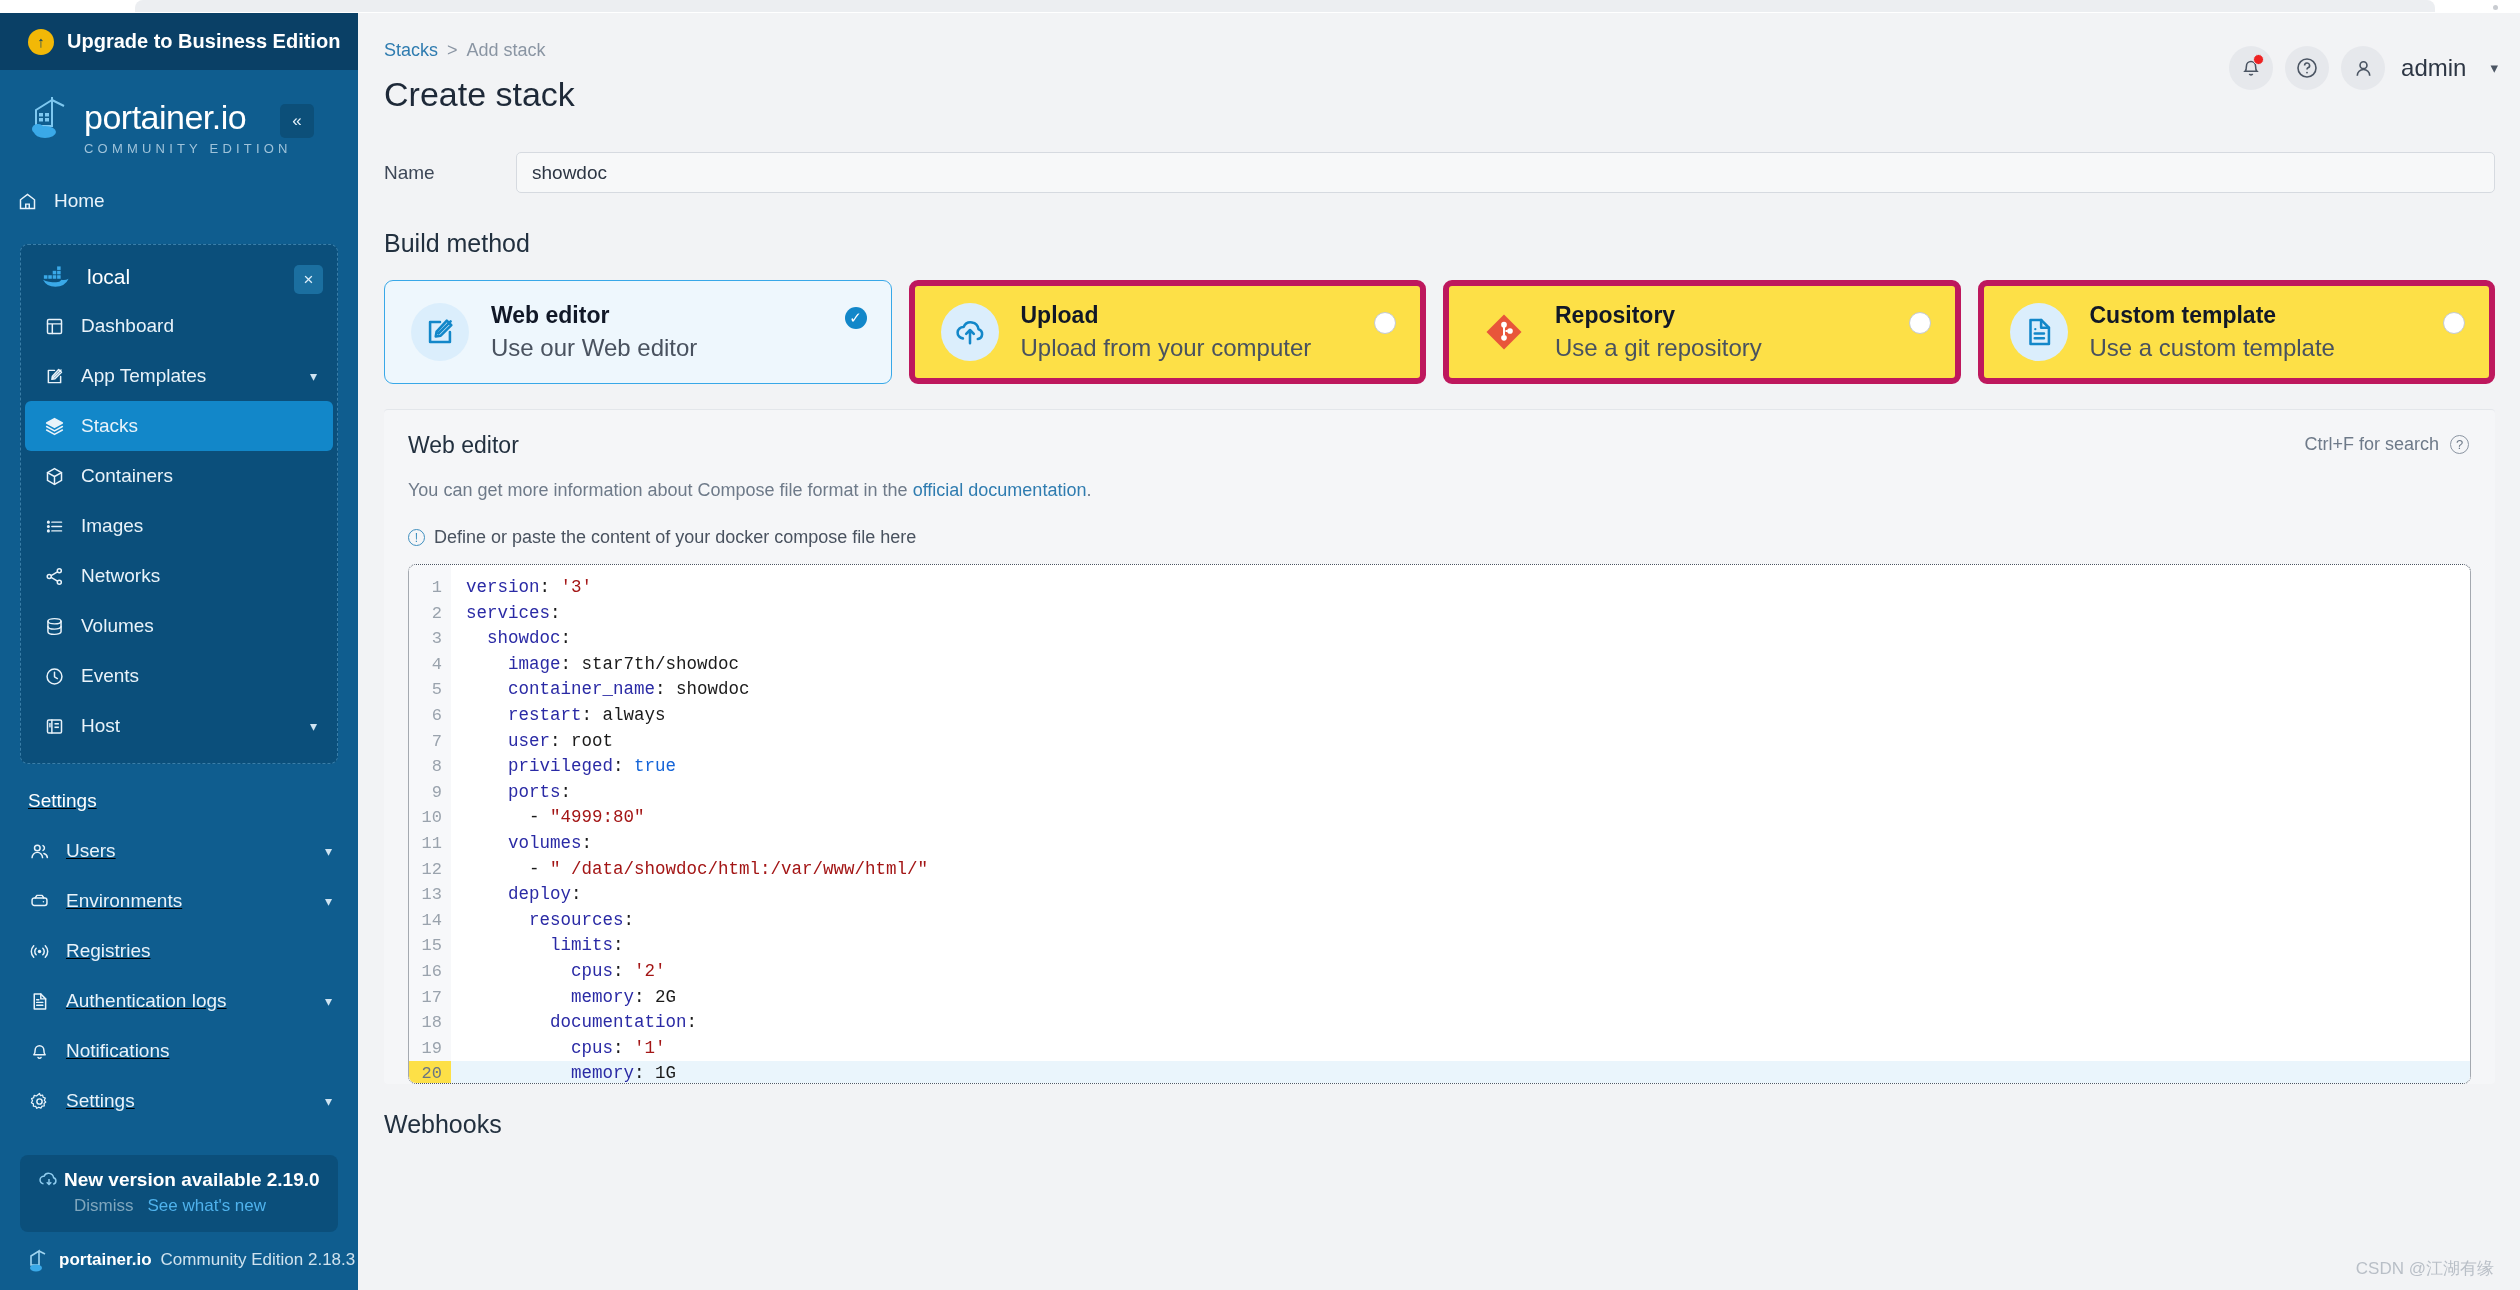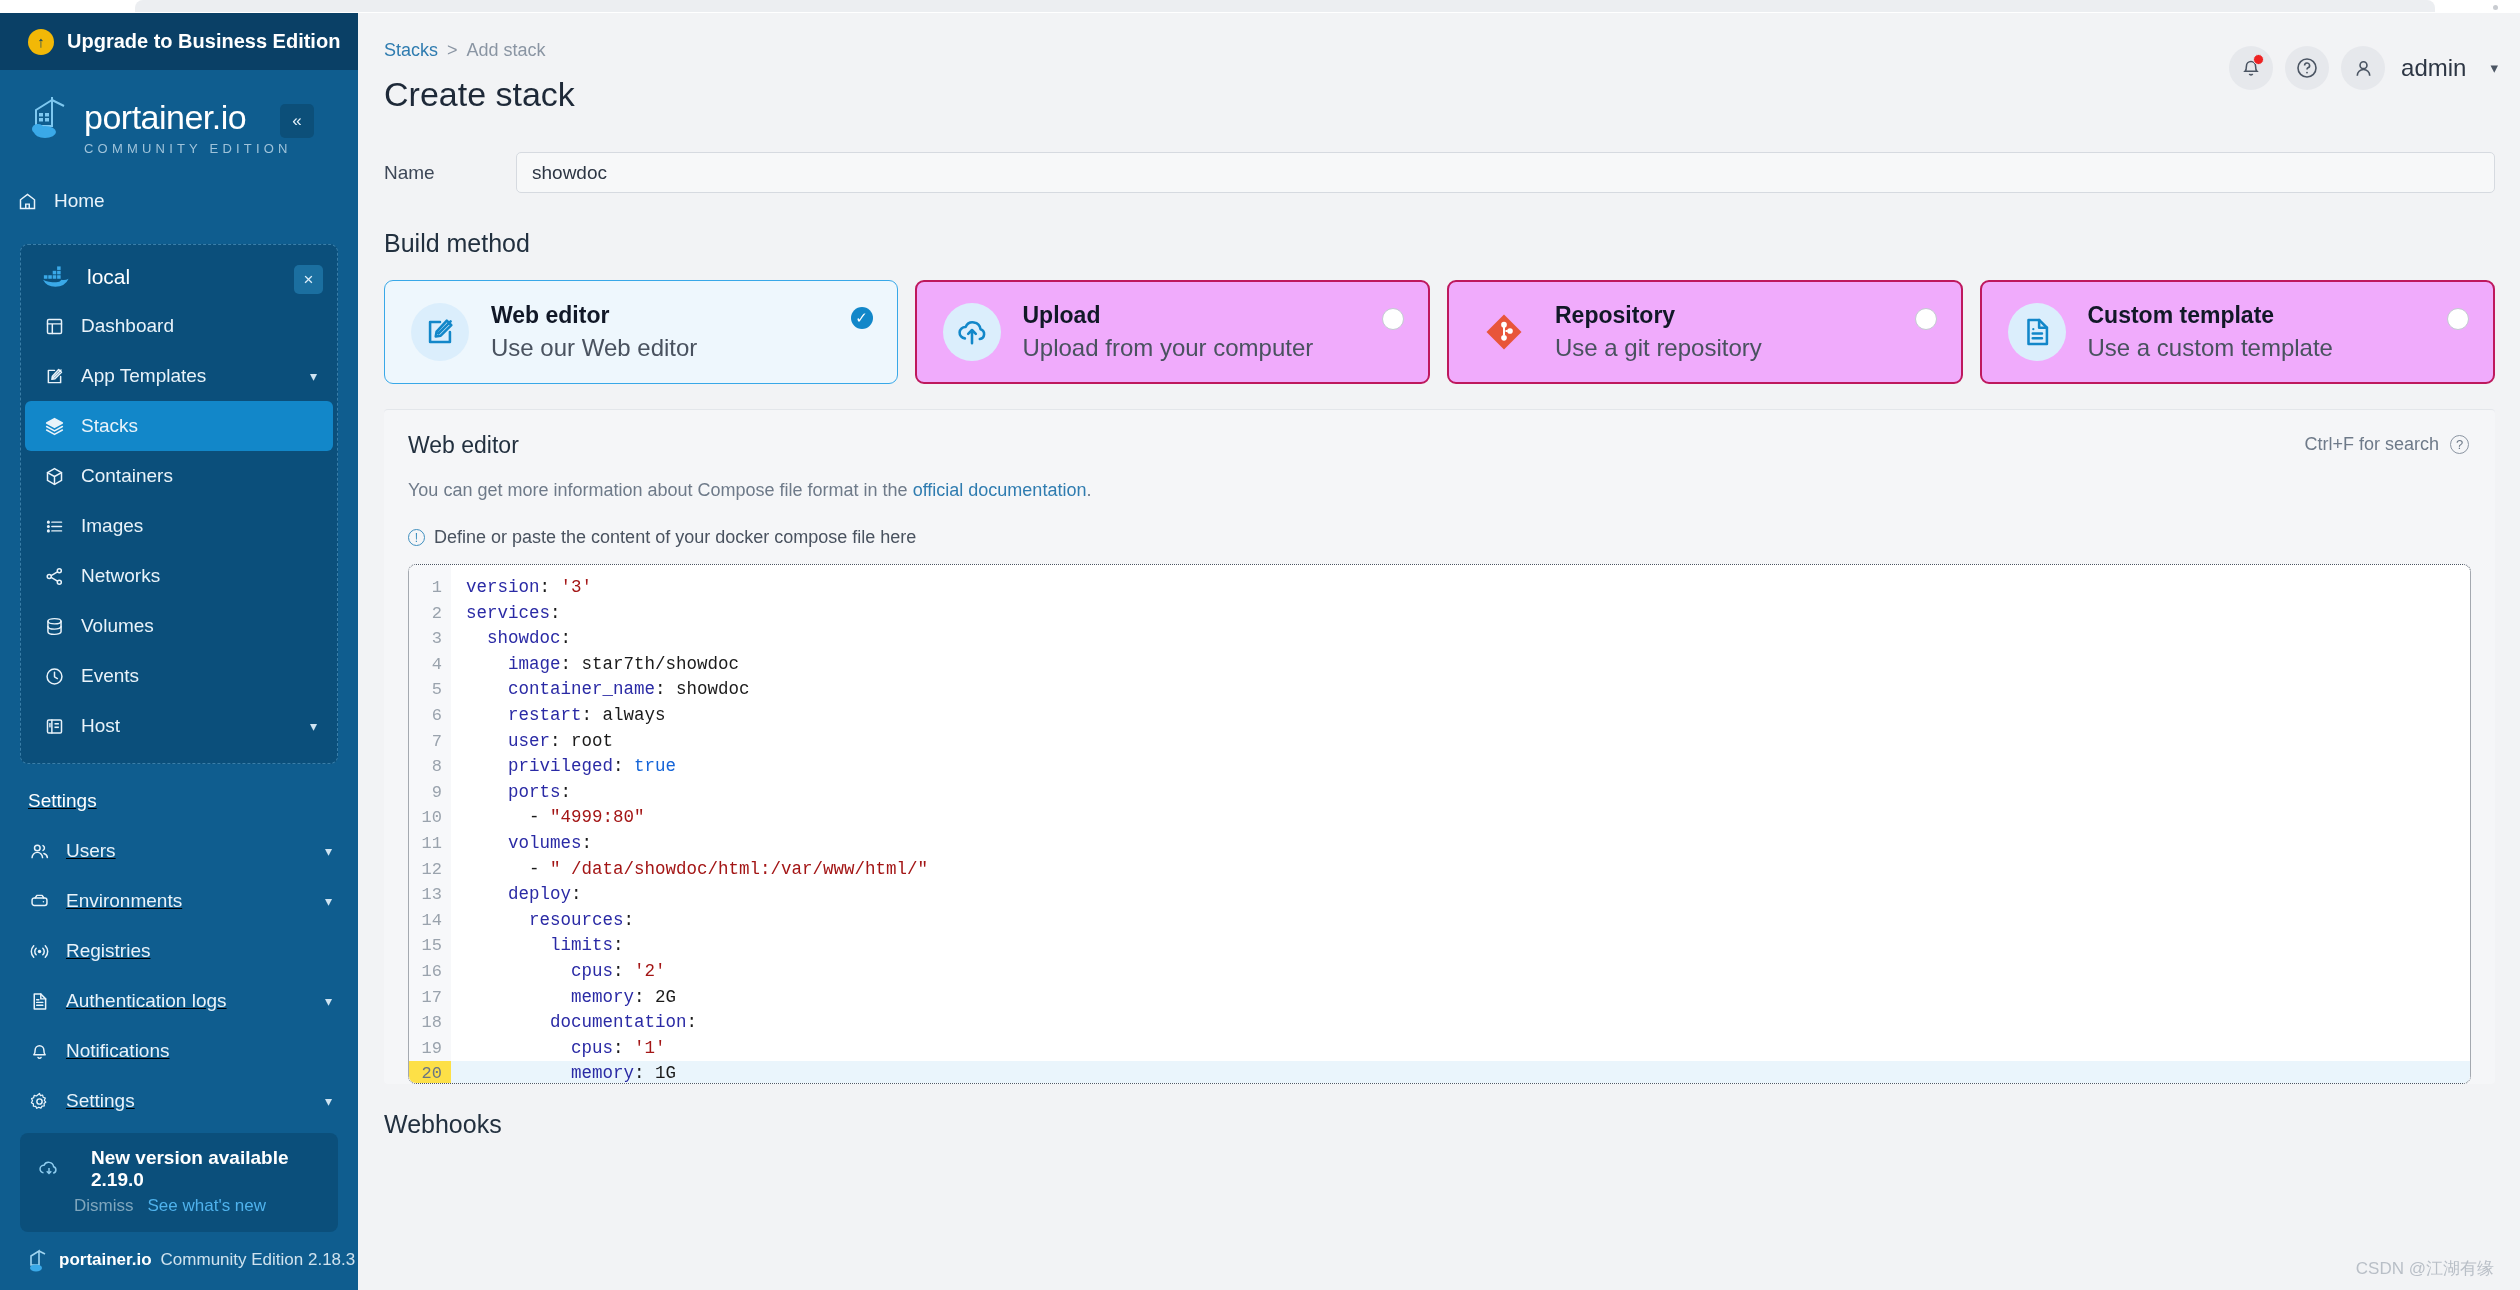--- a/index.html
+++ b/index.html
@@ -101,21 +101,21 @@
   .settings-group .nav-item { padding-left: 8px; }
   .settings-group .nav-item .chev { right: 6px; }
 
   .sidebar-spacer { flex: 1; }
 
   .version-card {
     margin: 0 20px 16px 20px; background: #0b4f7b;
     border-radius: 8px; padding: 14px 18px 16px 18px;
   }
   .version-top {
-    display: flex; align-items: center; gap: 31px;
+    display: flex; align-items: center; gap: 4px;
     color: #ffffff; font-size: 19px; font-weight: 600;
   }
   .version-links {
     margin-left: 36px; margin-top: 5px; font-size: 17px;
     display: flex; gap: 14px;
   }
   .version-links .dismiss { color: #7fa6bd; cursor: pointer; }
   .version-links .whatsnew { color: #4fb2ec; cursor: pointer; }
 
   .sidebar-footer {
@@ -181,21 +181,21 @@
 
   .section-title {
     margin: 36px 0 0 26px; font-size: 25px; color: #22303f; font-weight: 400;
   }
 
   .methods {
     display: flex; gap: 17px; margin: 22px 25px 0 26px;
   }
   .method-card {
     flex: 1; height: 104px; border-radius: 9px;
-    background: #f0abfc; border: 2px solid #be185d;
+    background: #fde047; border: 6px solid #be185d;
     display: flex; align-items: center; gap: 22px;
     padding: 0 26px; position: relative; cursor: pointer;
   }
   .method-card.selected { background: #eef7fd; border: 1px solid #38a8e8; }
   .method-ico {
     width: 58px; height: 58px; border-radius: 50%; background: #dbeefc;
     display: flex; align-items: center; justify-content: center; flex: none;
   }
   .method-ico.plain { background: transparent; }
   .method-name { font-size: 23px; font-weight: 700; color: #111827; }

